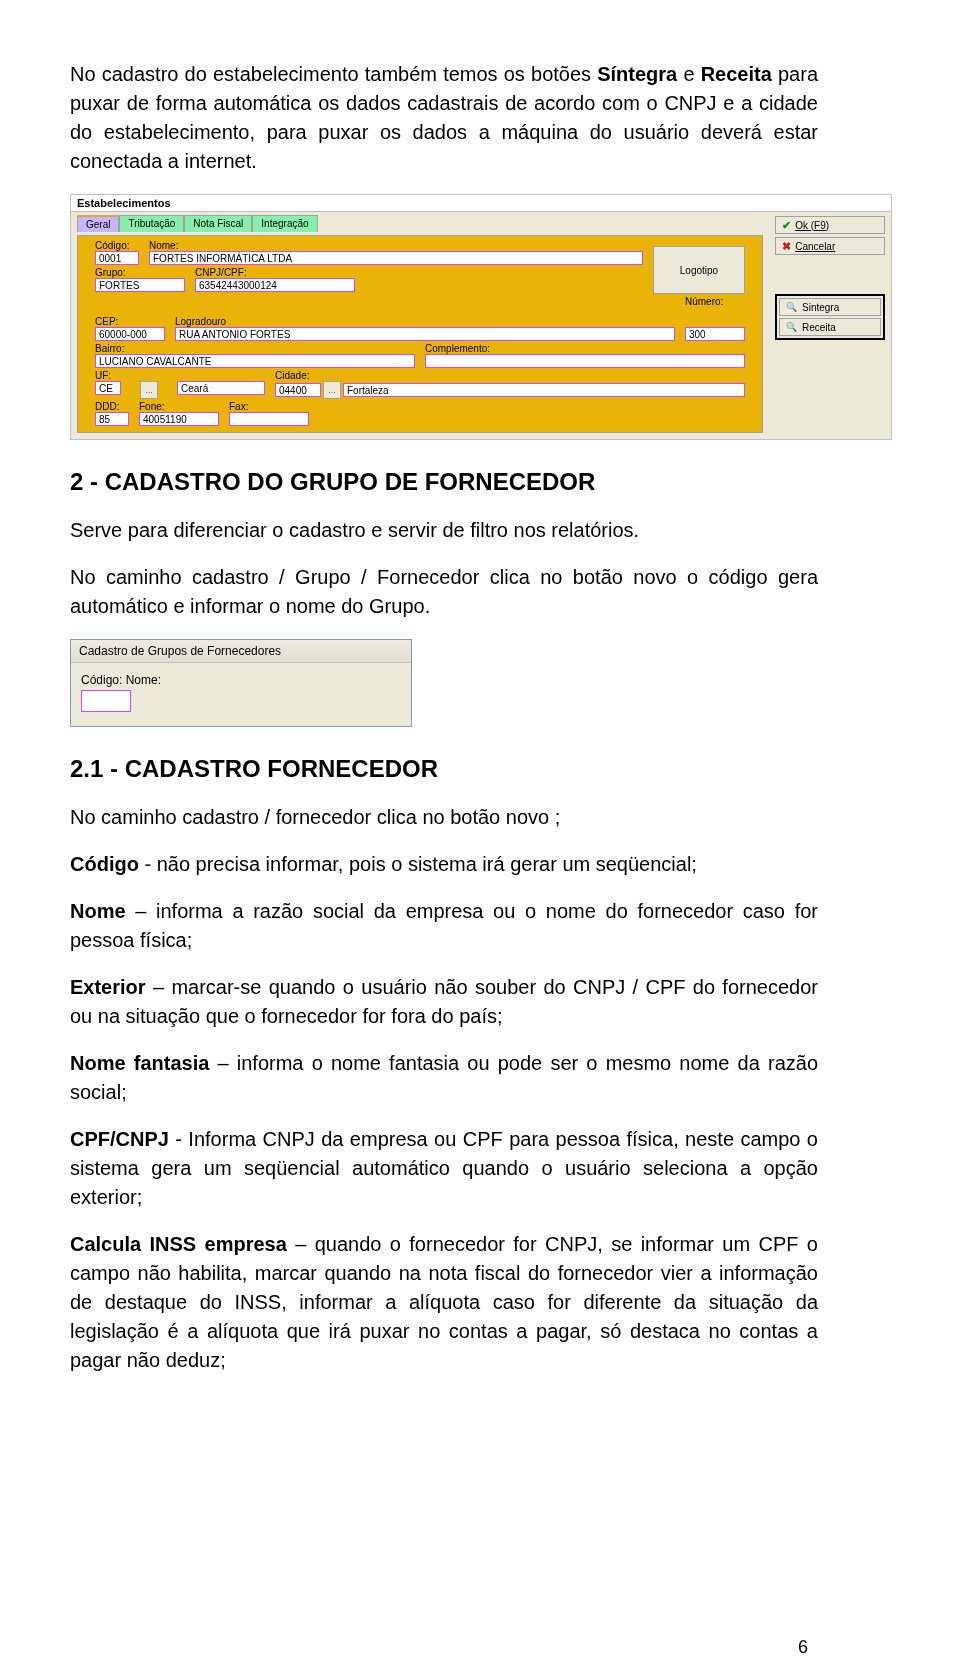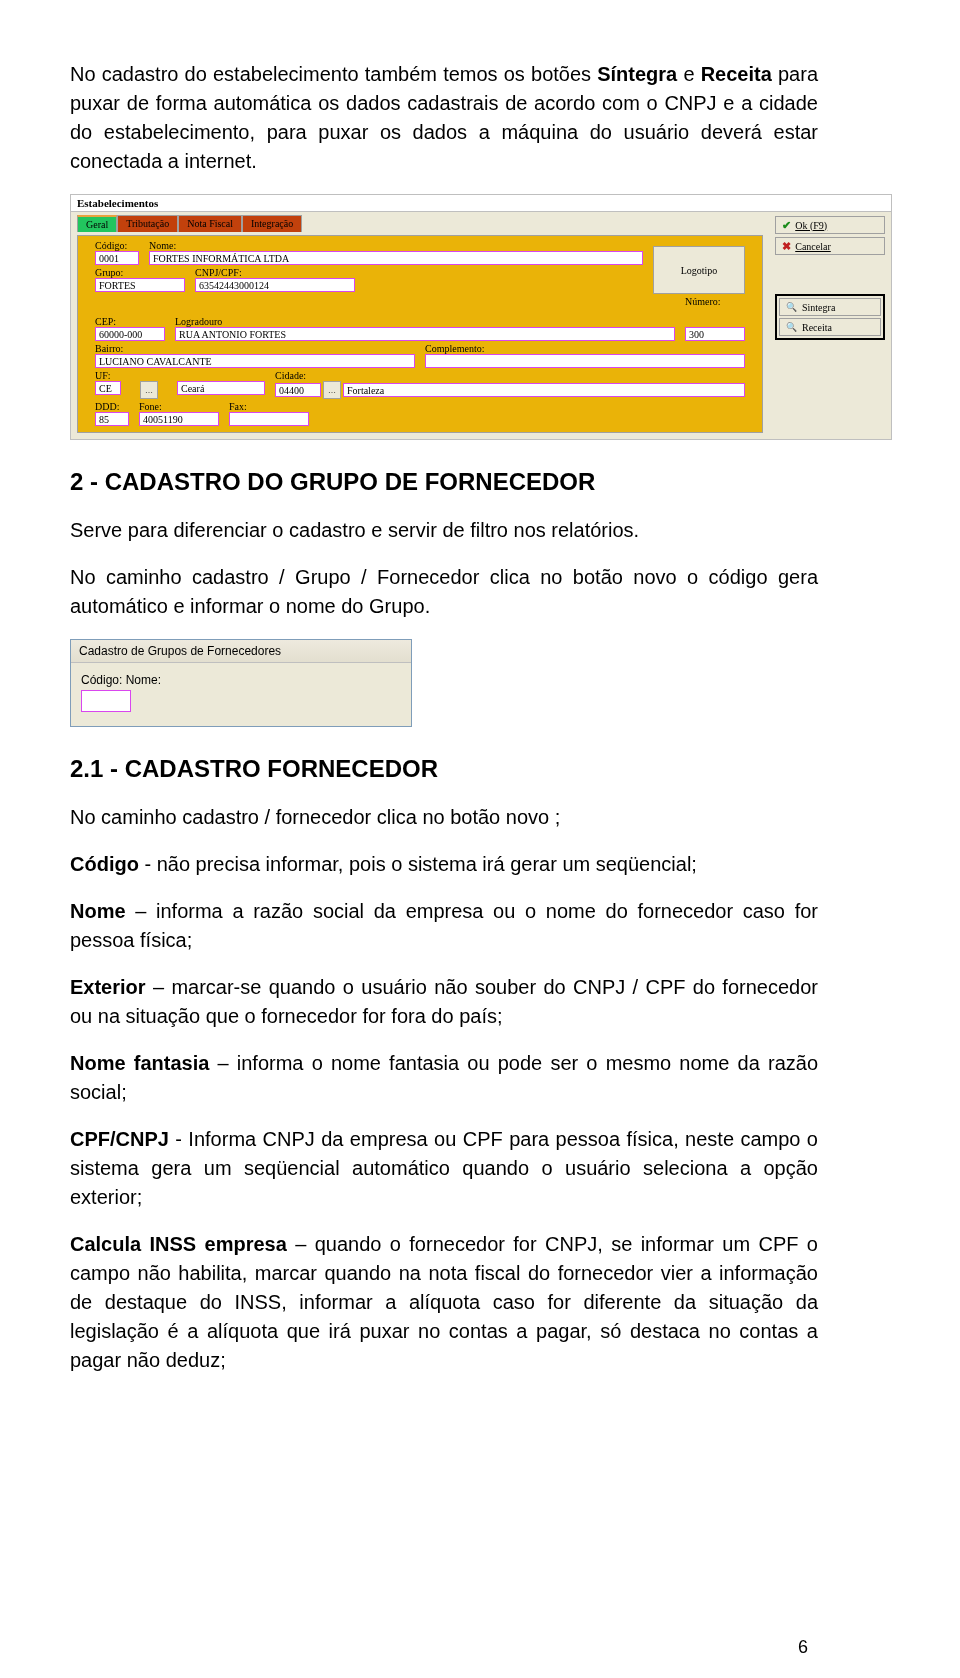--- a/index.html
+++ b/index.html
@@ -27,21 +27,21 @@
   .section-title {
     font-size: 24px;
     font-weight: bold;
     margin: 28px 0 20px 0;
   }
 
   
   .ss1 {
     background: #ece9d8;
     border: 1px solid #bfbfbf;
-    font-family: Liberation Serif, serif;
+    font-family: Liberation Sans, sans-serif;
     font-size: 10px;
     color: #000;
     width: 820px;
     margin: 10px 0 26px 0;
   }
   .ss1-titlebar {
     background: #fff;
     font-weight: bold;
     padding: 2px 6px;
     border-bottom: 1px solid #bfbfbf;
@@ -62,29 +62,29 @@
     flex-direction: column;
     gap: 3px;
   }
   .tabs {
     display: flex;
     gap: 0;
     margin-bottom: 4px;
   }
   .tab {
     padding: 2px 8px;
-    background: #c2410c;
+    background: #86efac;
     border: 1px solid #a0a0a0;
     border-bottom: none;
     font-size: 10px;
     position: relative;
     top: 1px;
   }
   .tab.active {
-    background: #22c55e;
+    background: #c4b5fd;
     font-weight: normal;
     border-top: 2px solid #e8a23f;
   }
   .form-area {
     border: 1px solid #a0a0a0;
     padding: 4px 17px;
     background: #eab308;
   }
   .row { display: flex; gap: 10px; margin-bottom: 2px; align-items: flex-end;}
   .field { display: flex; flex-direction: column; }

